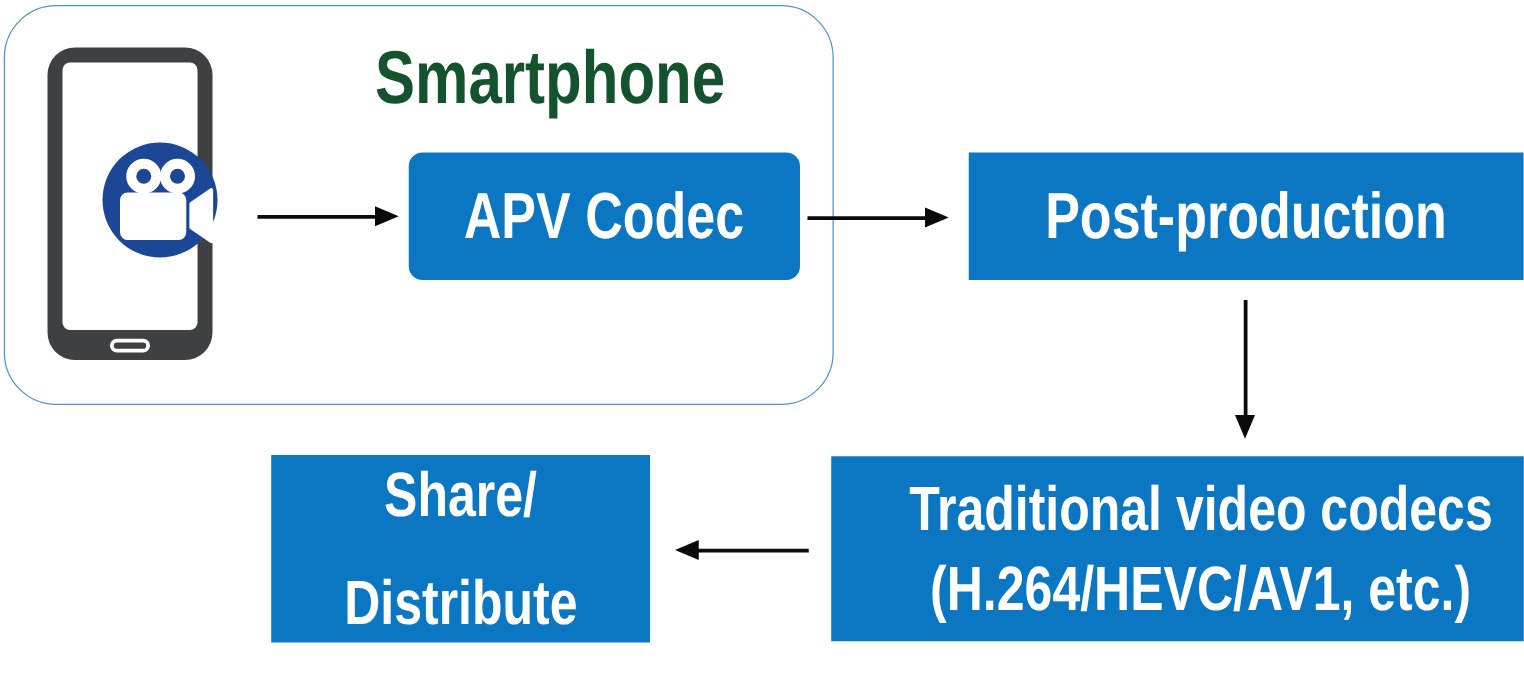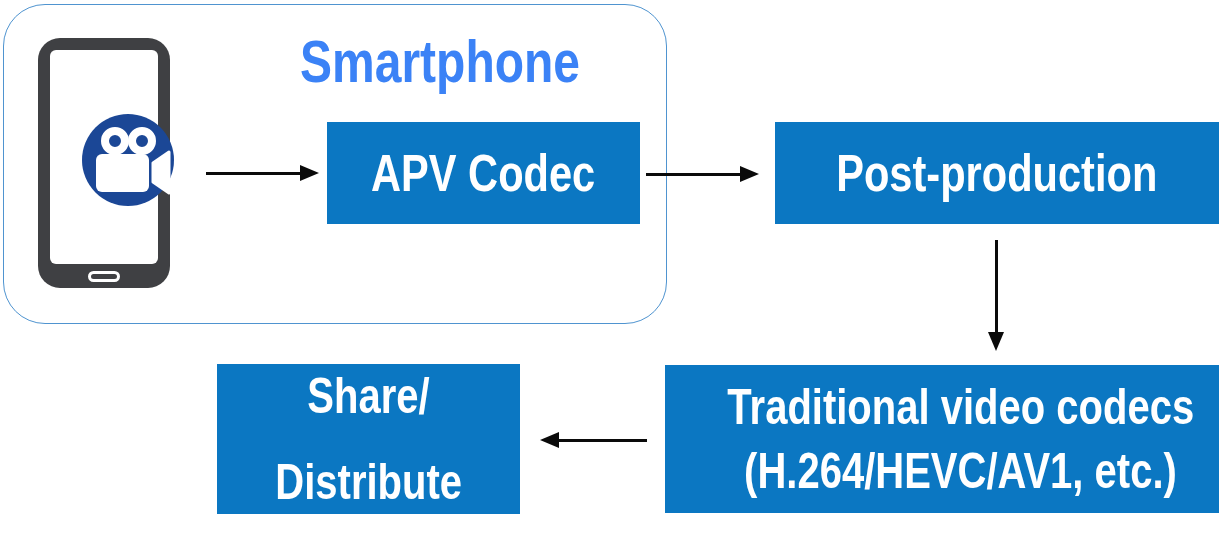--- a/index.html
+++ b/index.html
@@ -32,31 +32,31 @@
     box-sizing:border-box;background:transparent;
   }
   .cam-circle{
     left:82px;top:114px;width:92px;height:92px;border-radius:50%;
     background:#1b4796;display:flex;align-items:center;justify-content:center;
   }
 
   
   .diagram-title{
     left:260px;top:32px;width:360px;height:60px;
-    font-size:60px;line-height:60px;font-weight:bold;color:#3b82f6;
+    font-size:60px;line-height:60px;font-weight:bold;color:#14532d;
     text-align:center;white-space:nowrap;
   }
 
   
   .node{
     background:#0b77c2;color:#ffffff;font-weight:bold;
     display:flex;flex-direction:column;align-items:center;justify-content:center;
     text-align:center;
   }
-  .node-apv{left:327px;top:122px;width:313px;height:102px;font-size:52px;}
+  .node-apv{left:327px;top:122px;width:313px;height:102px;font-size:52px;border-radius:11px;}
   .node-post{left:775px;top:122px;width:444px;height:102px;font-size:52px;}
   .node-traditional{left:665px;top:365px;width:551px;height:148px;font-size:50px;line-height:64px;padding-left:20px;}
   .node-share{left:217px;top:364px;width:303px;height:150px;font-size:50px;line-height:64px;justify-content:space-between;}
 
   
   .cond{display:inline-block;transform:scaleX(0.8);transform-origin:center;white-space:nowrap;}
 
   
   .arrow{position:absolute;}
   .hline{position:absolute;background:#0a0a0a;height:3px;top:7px;}

